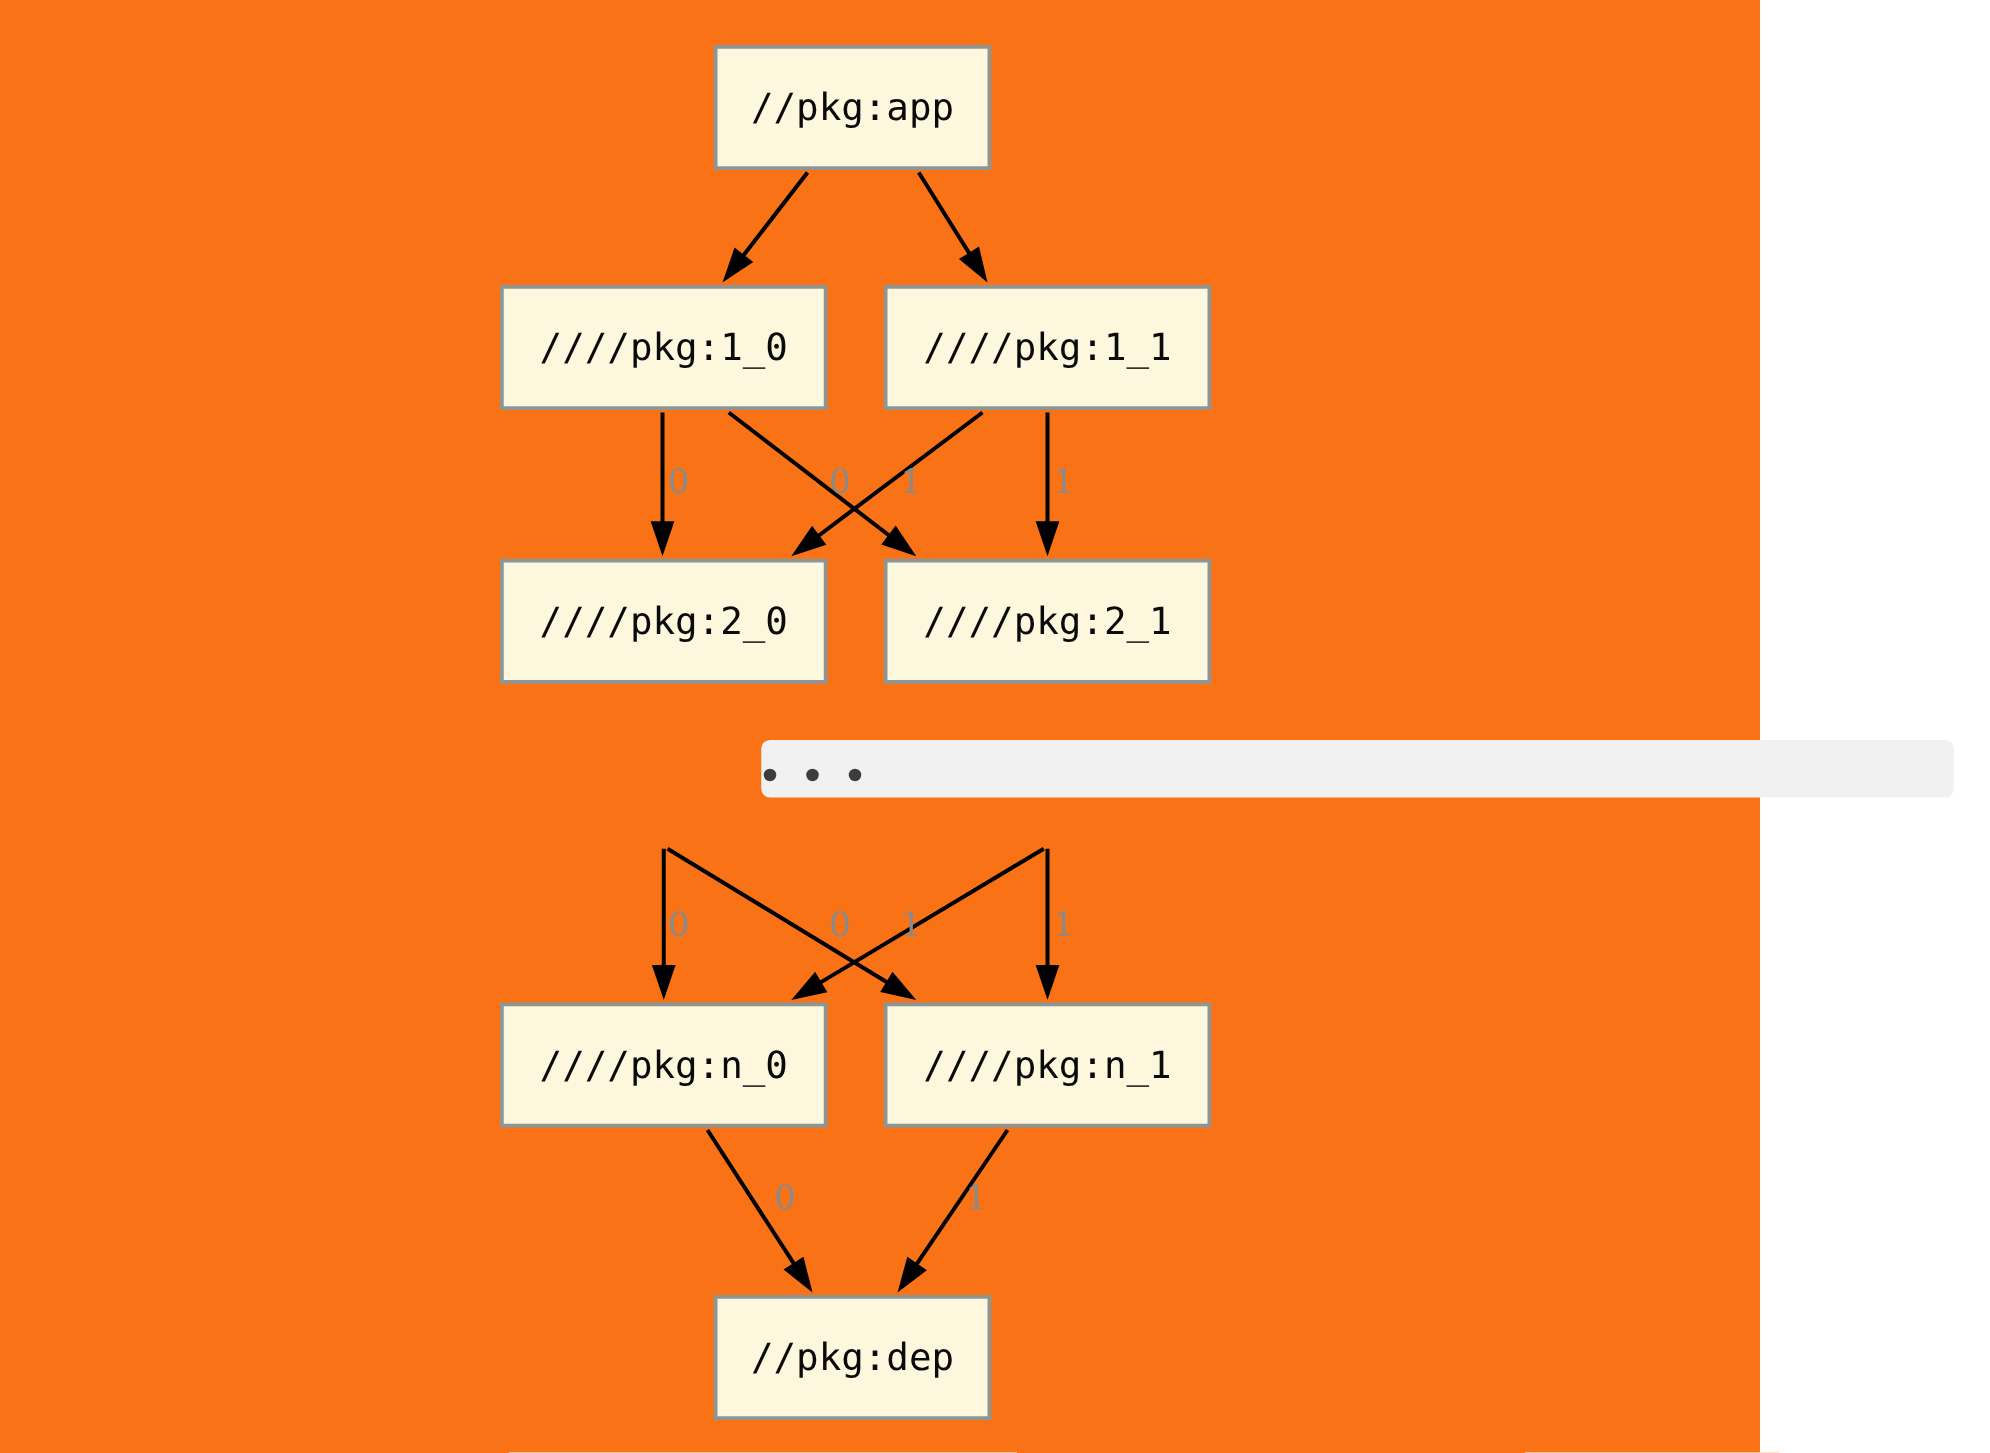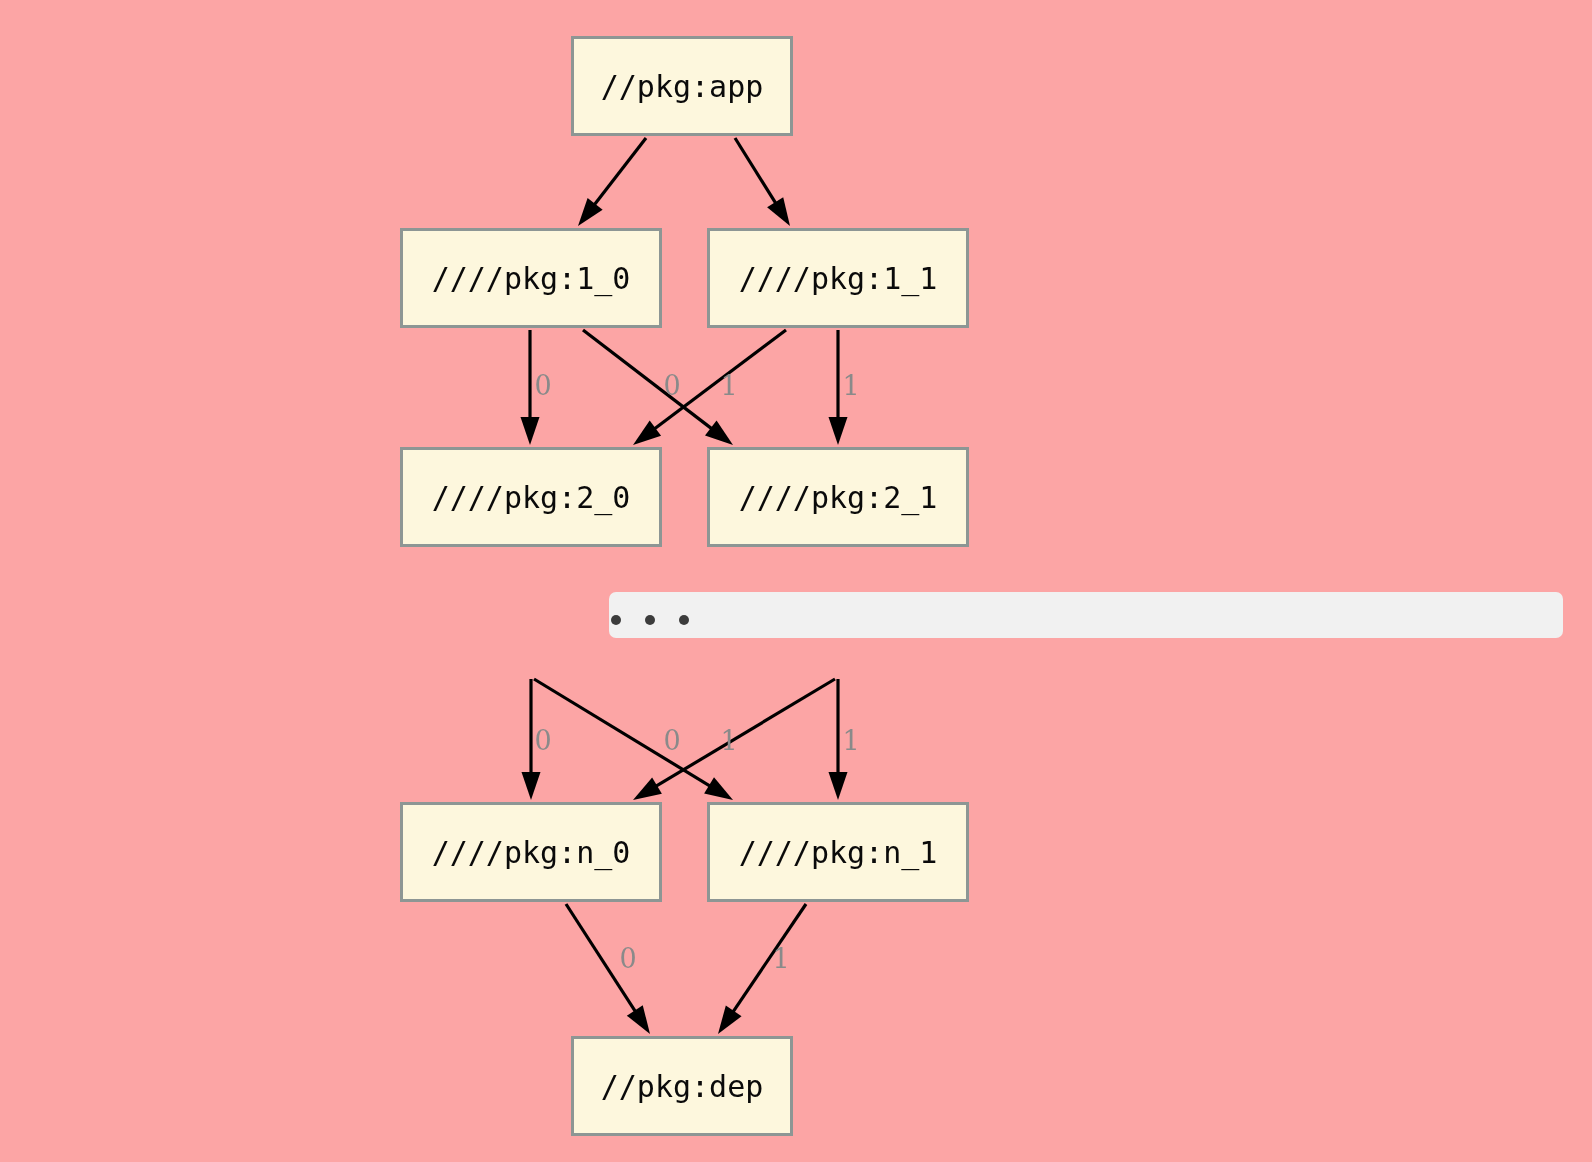--- a/index.html
+++ b/index.html
@@ -8,23 +8,23 @@
     background: #ffffff;
   }
   body {
     width: 1592px;
     height: 1162px;
     font-family: "DejaVu Sans", sans-serif;
     overflow: hidden;
   }
   #canvas {
     position: relative;
-    width: 1592px;
+    width: 1408px;
     height: 1162px;
-    background: #fca5a5;
+    background: #f97316;
   }
   svg.graph {
     position: absolute;
     top: 0;
     left: 0;
     width: 1592px;
     height: 1162px;
     display: block;
   }
   .node-box {

